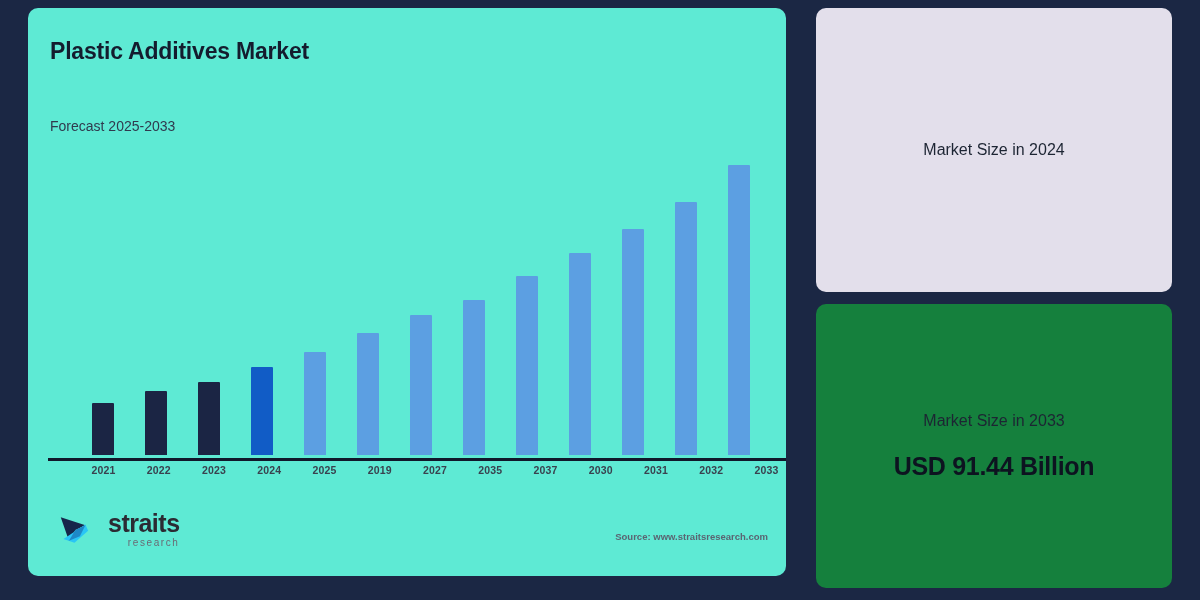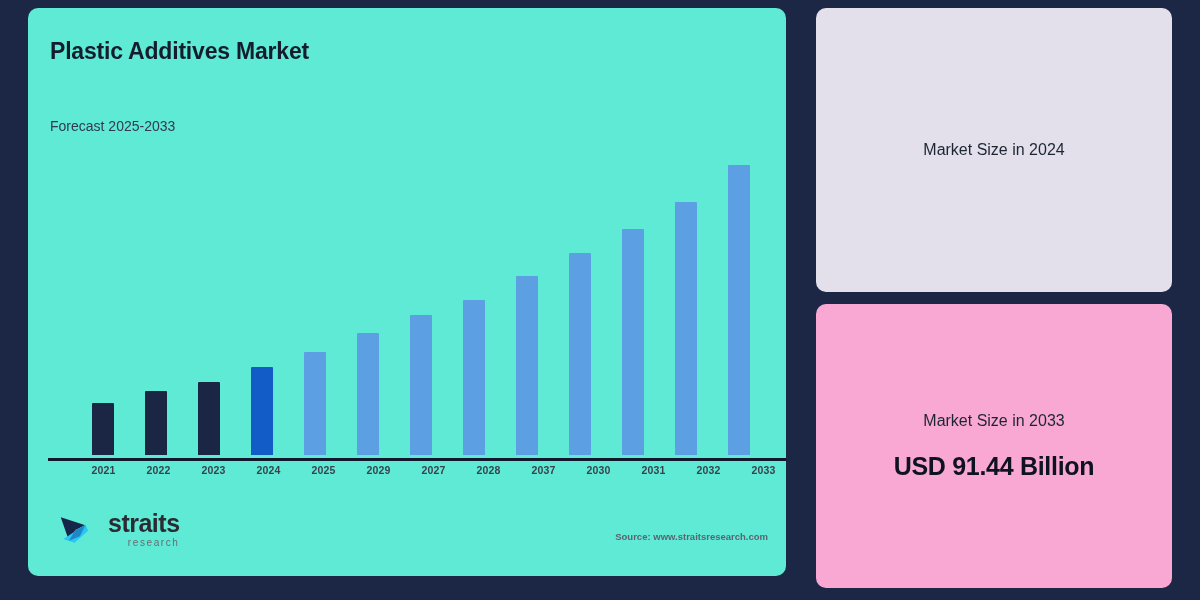--- a/index.html
+++ b/index.html
@@ -50,21 +50,21 @@
     width: 22px;
     border-radius: 1px 1px 0 0;
   }
   .axis-line {
     position: absolute; left: 20px; top: 450px;
     width: 745px; height: 3px; background: #11182b;
   }
   .x-labels {
     position: absolute; left: 48px; top: 456px;
     width: 718px; height: 20px;
-    display: flex; justify-content: flex-start;
+    display: flex; justify-content: space-between;
   }
   .x-label {
     width: 55px; text-align: center;
     font-size: 10.5px; font-weight: bold; color: #39424f;
     letter-spacing: 0.2px;
   }
 
   
   .logo-wrap {
     position: absolute; left: 30px; top: 500px;
@@ -157,23 +157,23 @@
         </div>
     </div>
 
     <div class="axis-line"></div>
     <div class="x-labels" id="x-labels">
         <div class="x-label">2021</div>
         <div class="x-label">2022</div>
         <div class="x-label">2023</div>
         <div class="x-label">2024</div>
         <div class="x-label">2025</div>
-        <div class="x-label">2029</div>
+        <div class="x-label">2019</div>
         <div class="x-label">2027</div>
-        <div class="x-label">2028</div>
+        <div class="x-label">2035</div>
         <div class="x-label">2037</div>
         <div class="x-label">2030</div>
         <div class="x-label">2031</div>
         <div class="x-label">2032</div>
         <div class="x-label">2033</div>
       </div>
 
     <div class="logo-wrap">
       <span class="logo-mark">
         <svg viewBox="0 0 46 46" width="42" height="42" aria-hidden="true">
@@ -188,19 +188,19 @@
       </span>
     </div>
 
     <div class="source">Source: www.straitsresearch.com</div>
   </div>
 
   <div class="cards" id="cards">
       <div class="card" style="background: rgb(227, 223, 235);">
         <div class="card-label">Market Size in 2024</div>
       </div>
-      <div class="card" style="background: #f9a8d4;">
+      <div class="card" style="background: #15803d;">
         <div class="card-label">Market Size in 2033</div>
         <div class="card-value">USD 91.44 Billion</div>
       </div>
     </div>
 
 </div>
 
 </body></html>

